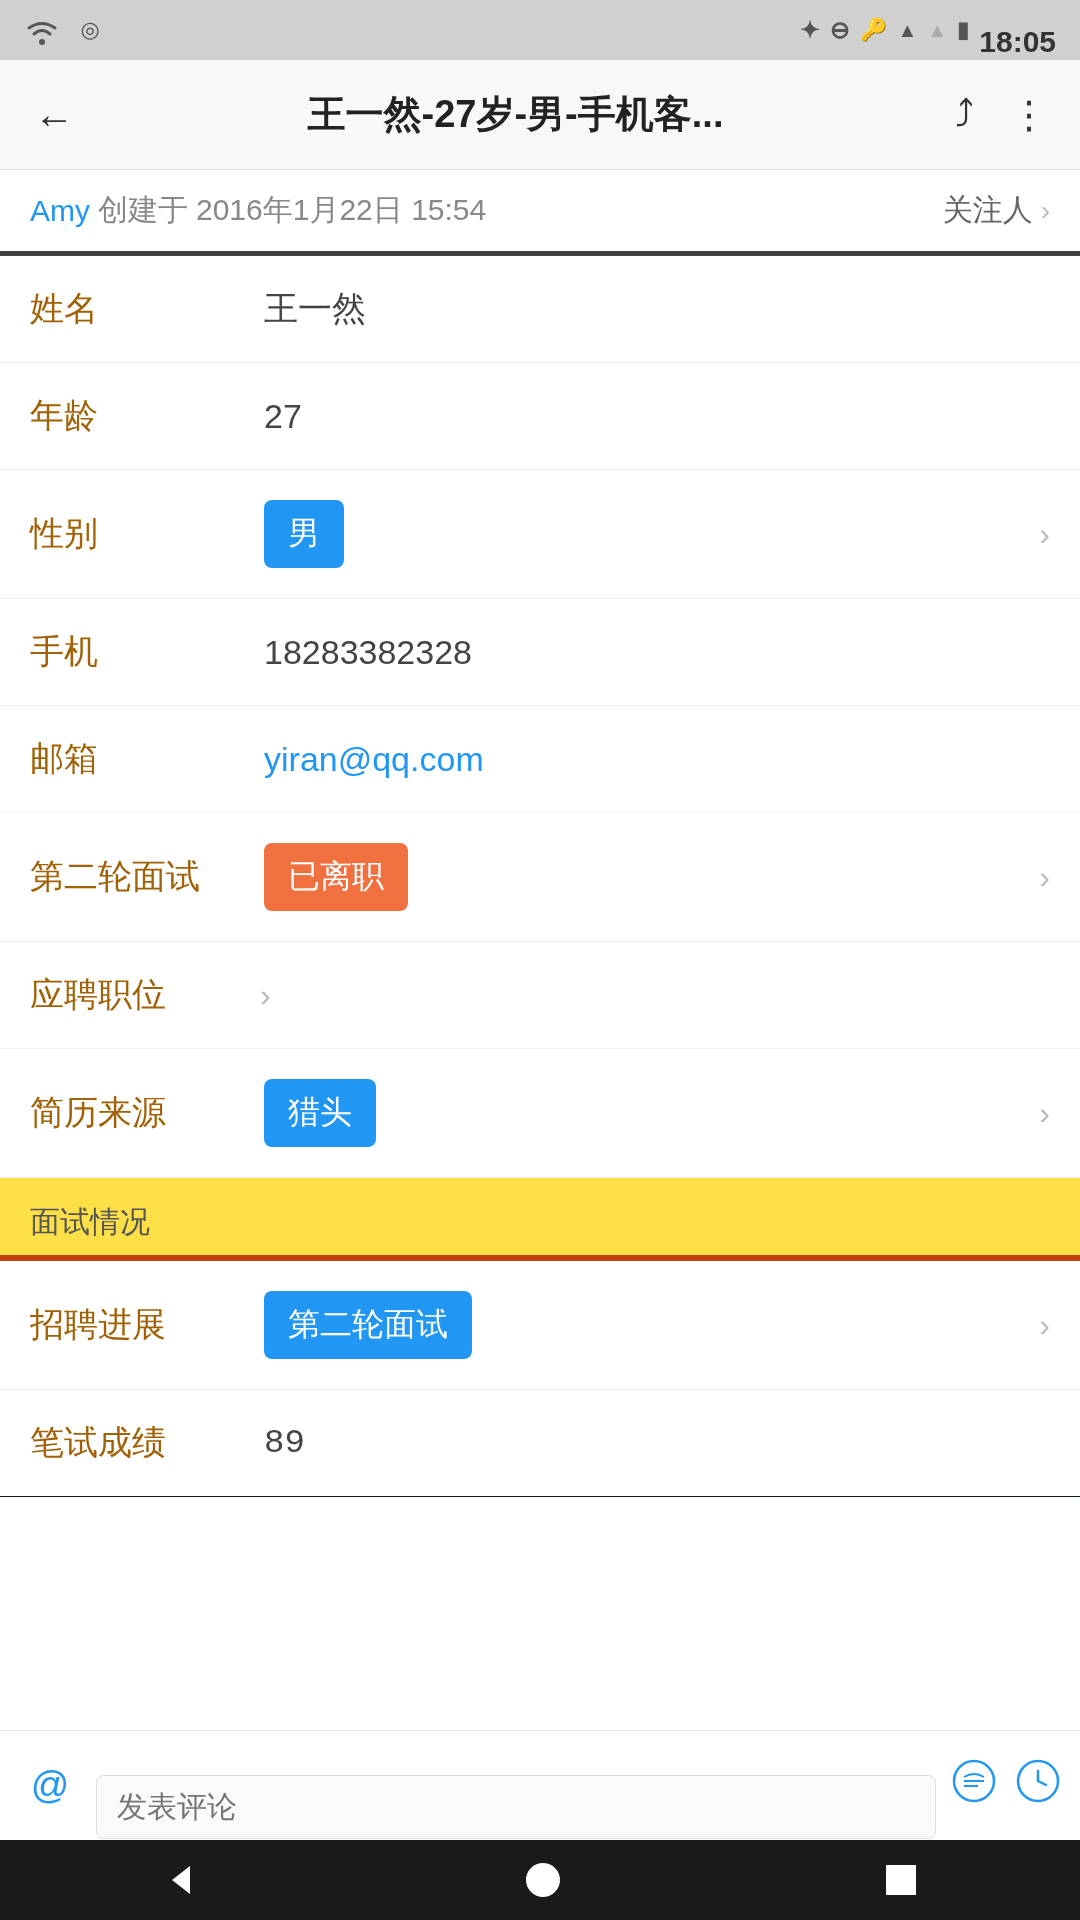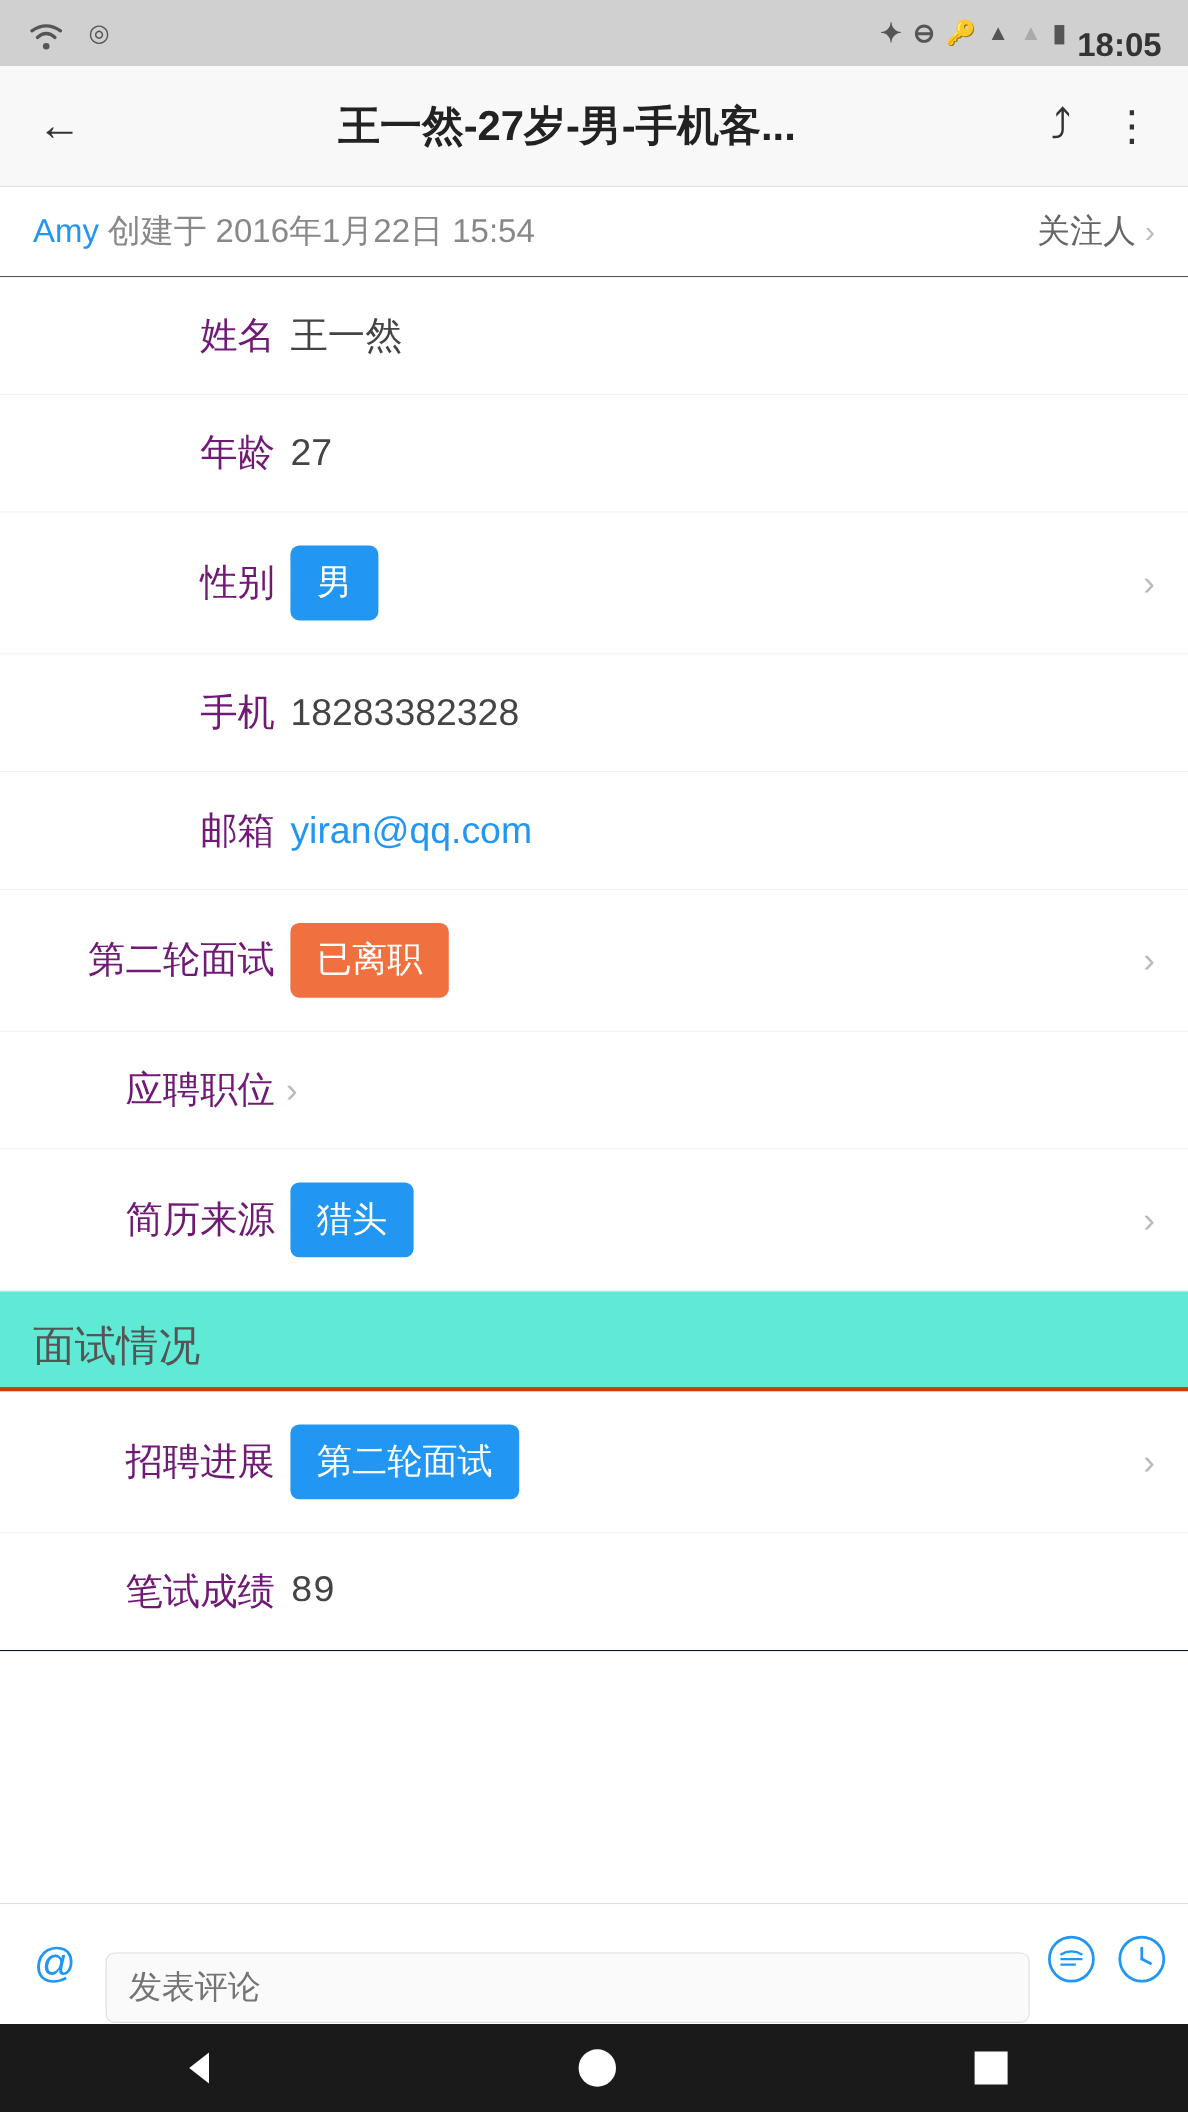--- a/index.html
+++ b/index.html
@@ -87,21 +87,21 @@
       padding: 8px;
     }
 
     
     .meta-row {
       display: flex;
       align-items: center;
       justify-content: space-between;
       padding: 20px 30px;
       background: #fff;
-      border-bottom: 1px solid #404040;
+      border-bottom: 5px solid #404040;
     }
     .meta-left {
       display: flex;
       align-items: center;
       gap: 8px;
       font-size: 30px;
       color: #888;
     }
     .meta-author {
       color: #2196F3;
@@ -126,23 +126,22 @@
       display: flex;
       align-items: center;
       padding: 30px 30px;
       border-bottom: 1px solid #f0f0f0;
       background: #fff;
       min-height: 100px;
     }
     .field-label {
       width: 220px;
       font-size: 34px;
-      color: #701a75;
+      color: #a16207;
       flex-shrink: 0;
-      text-align: right;
     }
     .field-value {
       flex: 1;
       font-size: 34px;
       color: #444;
       margin-left: 14px;
     }
     .field-value-link {
       color: #2196F3;
       text-decoration: none;
@@ -163,24 +162,24 @@
       font-size: 32px;
       color: #fff;
       font-weight: 500;
     }
     .tag-blue { background: #2196F3; }
     .tag-orange { background: #F07040; }
 
     
     .section-header {
       padding: 24px 30px 12px;
-      font-size: 38px;
+      font-size: 30px;
       color: #555;
-      background: #5eead4;
-      border-bottom: 4px solid #c2410c;
+      background: #fde047;
+      border-bottom: 6px solid #c2410c;
     }
 
     
     .bottom-comment-bar {
       position: fixed;
       bottom: 80px;
       left: 0;
       width: 1080px;
       background: #fff;
       border-top: 1px solid #e0e0e0;

